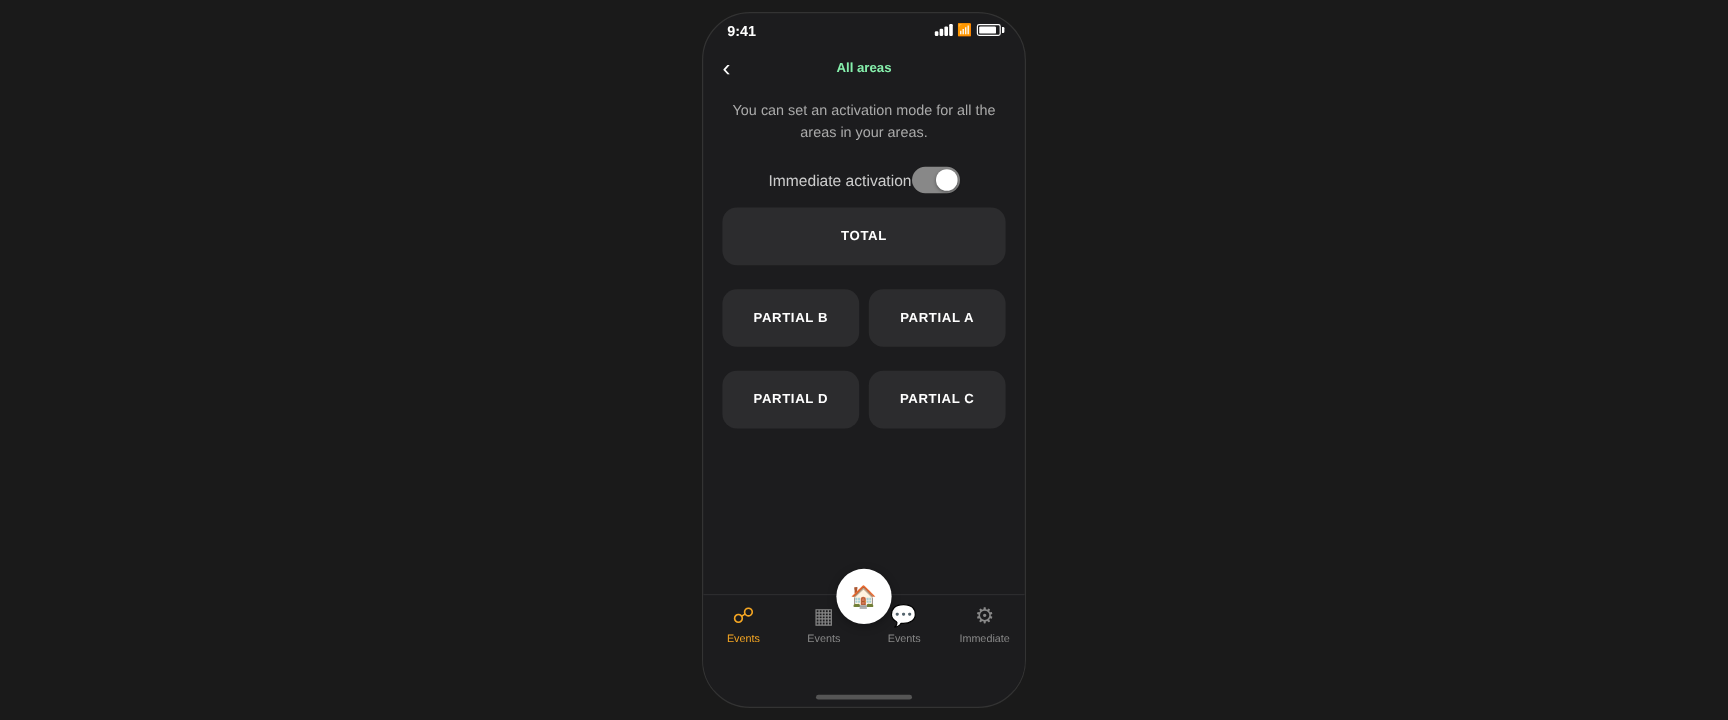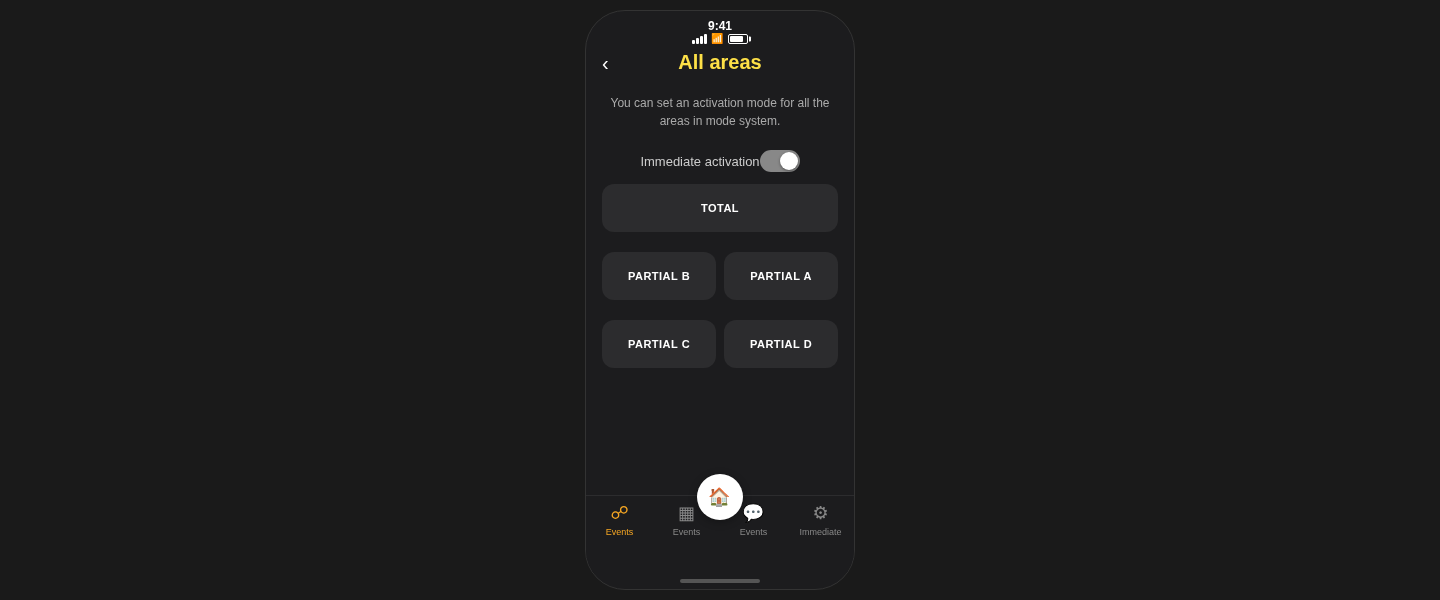--- a/index.html
+++ b/index.html
@@ -22,25 +22,24 @@
       position: relative;
       border: 1px solid #333;
       display: flex;
       flex-direction: column;
     }
 
     
     .status-bar {
       display: flex;
       justify-content: space-between;
-      align-items: center;
+      align-items: flex-start;
       padding: 8px 20px 4px;
       height: 32px;
       flex-shrink: 0;
-      flex-direction: column;
     }
 
     .status-time {
       font-size: 12px;
       font-weight: 600;
       color: #fff;
     }
 
     .status-icons {
       display: flex;
@@ -109,23 +108,23 @@
     .back-btn {
       position: absolute;
       left: 16px;
       color: #fff;
       font-size: 20px;
       cursor: pointer;
       line-height: 1;
     }
 
     .header-title {
-      font-size: 20px;
+      font-size: 11px;
       font-weight: 600;
-      color: #fde047;
+      color: #86efac;
     }
 
     
     .content {
       flex: 1;
       padding: 12px 16px;
       overflow-y: auto;
     }
 
     .description {
@@ -297,40 +296,40 @@
     </div>
   </div>
 
   <div class="header">
     <span class="back-btn">‹</span>
     <span class="header-title">All areas</span>
   </div>
 
   <div class="content">
 
-    <p class="description">You can set an activation mode for all the areas in mode system.</p>
+    <p class="description">You can set an activation mode for all the areas in your areas.</p>
 
     <div class="activation-row">
       <span class="activation-label">Immediate activation</span>
       <div class="toggle on">
         <div class="toggle-thumb"></div>
       </div>
     </div>
 
     <div class="mode-buttons">
       <div class="mode-row">
         <button class="mode-btn full-width">TOTAL</button>
       </div>
       <div class="mode-row">
         <button class="mode-btn">PARTIAL B</button>
         <button class="mode-btn">PARTIAL A</button>
       </div>
       <div class="mode-row">
+        <button class="mode-btn">PARTIAL D</button>
         <button class="mode-btn">PARTIAL C</button>
-        <button class="mode-btn">PARTIAL D</button>
       </div>
     </div>
 
   </div>
 
   <div class="tab-bar">
 
     <div class="center-fab">
       <span class="fab-icon">🏠</span>
     </div>

